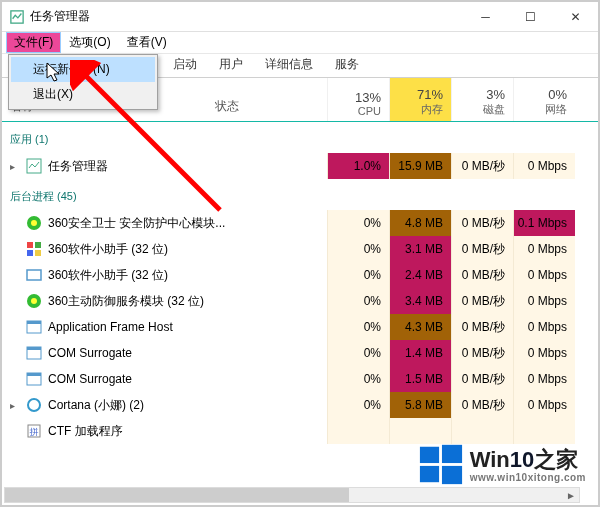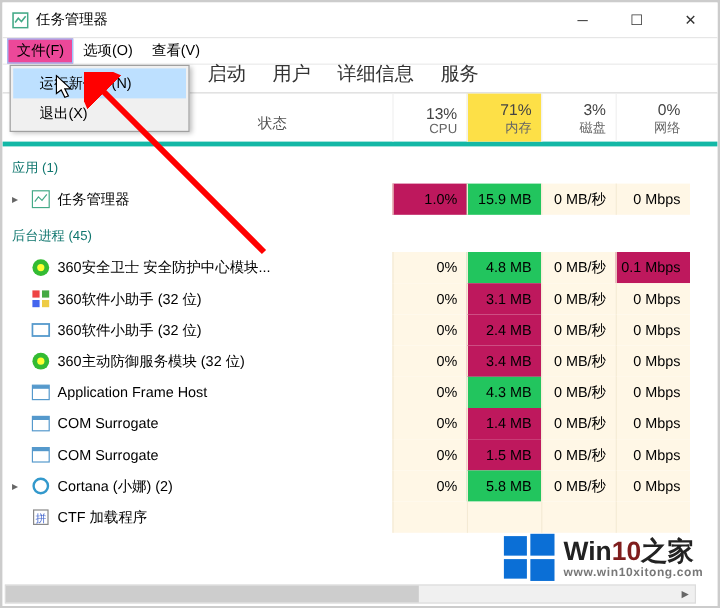--- a/index.html
+++ b/index.html
@@ -58,21 +58,21 @@
   .tabsrow {
     height: 24px;
     display:flex;
     align-items:flex-end;
     padding-left:160px; 
     border-bottom:1px solid #d0d0d0;
     background:#fff;
   }
   .tab {
     padding:3px 10px;
-    font-size:16px;
+    font-size:12px;
     border:1px solid transparent;
     color:#333;
   }
 
   
   .dropdown {
     position:absolute;
     left: 6px;
     top: 52px;
     width: 150px;
@@ -87,21 +87,21 @@
     font-size:12px;
   }
   .dropdown .ditem.hover {
     background:#bde0ff;
   }
 
   
   .theader {
     display:flex;
     height:44px;
-    border-bottom:4px solid #14b8a6;
+    border-bottom:1px solid #14b8a6;
     background:#fff;
     font-size:12px;
     color:#555;
   }
   .theader .col-name { flex: 0 0 205px; display:flex;align-items:flex-end;padding:0 8px 6px; }
   .theader .col-status { flex: 0 0 120px; display:flex;align-items:flex-end;padding:0 8px 6px; }
   .theader .col-m {
     flex: 0 0 62px;
     display:flex;flex-direction:column;align-items:flex-end;justify-content:flex-end;
     padding:0 8px 4px;
@@ -135,42 +135,42 @@
   .row .c-m {
     flex:0 0 62px;
     text-align:right;
     padding-right:8px;
     height:100%;
     display:flex;align-items:center;justify-content:flex-end;
     border-left:1px solid #f4ead4;
   }
   .heat0 { background:#fff7e6; }
   .heat1 { background:#be185d; }
-  .heat2 { background:#22c55e; }
+  .heat2 { background:#a16207; }
 
   
   .hscroll {
     position:absolute; bottom:2px; left:2px; right:18px; height:16px;
     background:#f0f0f0; border:1px solid #dcdcdc;
   }
   .hscroll .thumb { position:absolute; left:0; top:0; bottom:0; width:60%; background:#cdcdcd; }
   .hscroll .arrow { position:absolute; top:0;bottom:0;width:16px;display:flex;align-items:center;justify-content:center;color:#666;font-size:10px; }
   .hscroll .arrow.l{left:0;} .hscroll .arrow.r{right:0;}
 
   
   .watermark {
     position:absolute;
     right:12px; bottom:18px;
     display:flex;align-items:center;
     z-index:30;
     font-weight:600;
   }
   .watermark .winlogo { width:46px;height:46px; margin-right:6px; }
   .watermark .t1 { font-size:22px; color:#222; }
-  .watermark .t1 .accent { color:#7f1d1d; }
+  .watermark .t1 .accent { color:#0f172a; }
   .watermark .t2 { font-size:10px; color:#777; margin-top:-3px; letter-spacing:0.5px; }
 
   
   .arrow-anno {
     position:absolute;
     left:68px; top:58px;
     z-index:25;
     pointer-events:none;
   }
 

